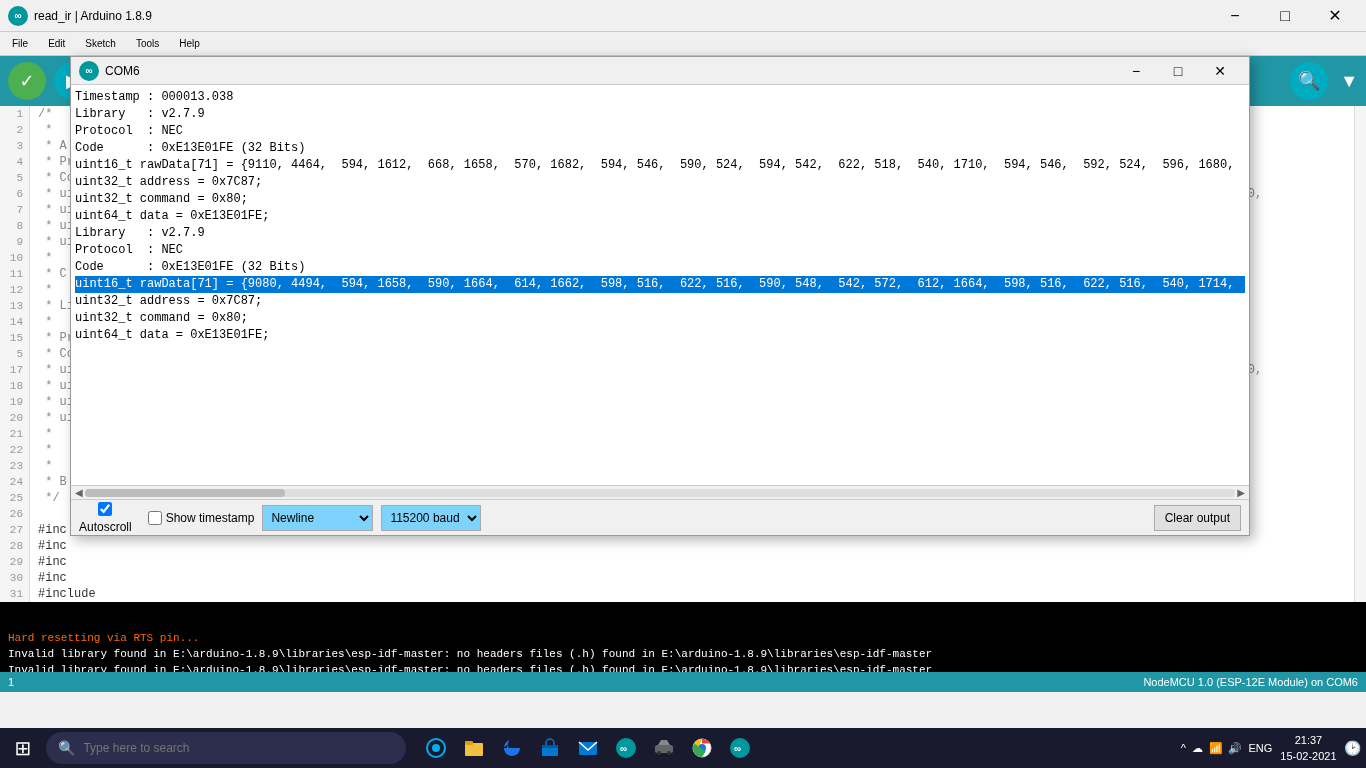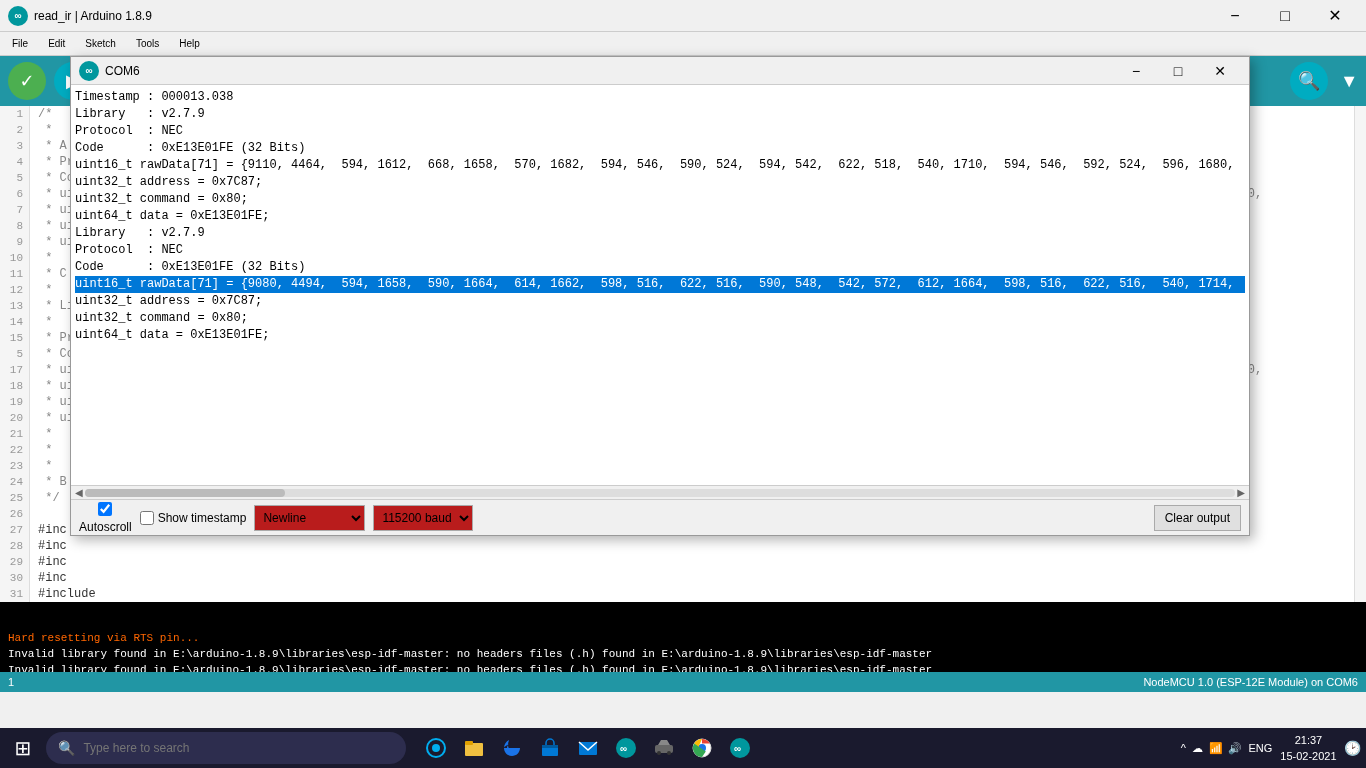--- a/index.html
+++ b/index.html
@@ -230,26 +230,26 @@
       height: 36px;
       background: #f0f0f0;
       border-top: 1px solid #ccc;
       display: flex;
       align-items: center;
       padding: 0 8px;
       gap: 8px;
     }
     .autoscroll-label { font-size: 12px; display: flex; align-items: center; gap: 4px; flex-direction: column; }
     .checkbox { width: 14px; height: 14px; }
-    .timestamp-label { font-size: 12px; display: flex; align-items: center; gap: 4px; }
+    .timestamp-label { font-size: 12px; display: flex; align-items: center; gap: 4px; margin-left: 8px; }
     .dropdown-select {
       height: 26px;
       font-size: 12px;
       border: 1px solid #aaa;
-      background: #b91c1c;
+      background: #7dd3fc;
       padding: 0 4px;
     }
     .clear-output-btn {
       height: 26px;
       padding: 0 10px;
       background: #e0e0e0;
       border: 1px solid #aaa;
       font-size: 12px;
       cursor: pointer;
       margin-left: auto;

